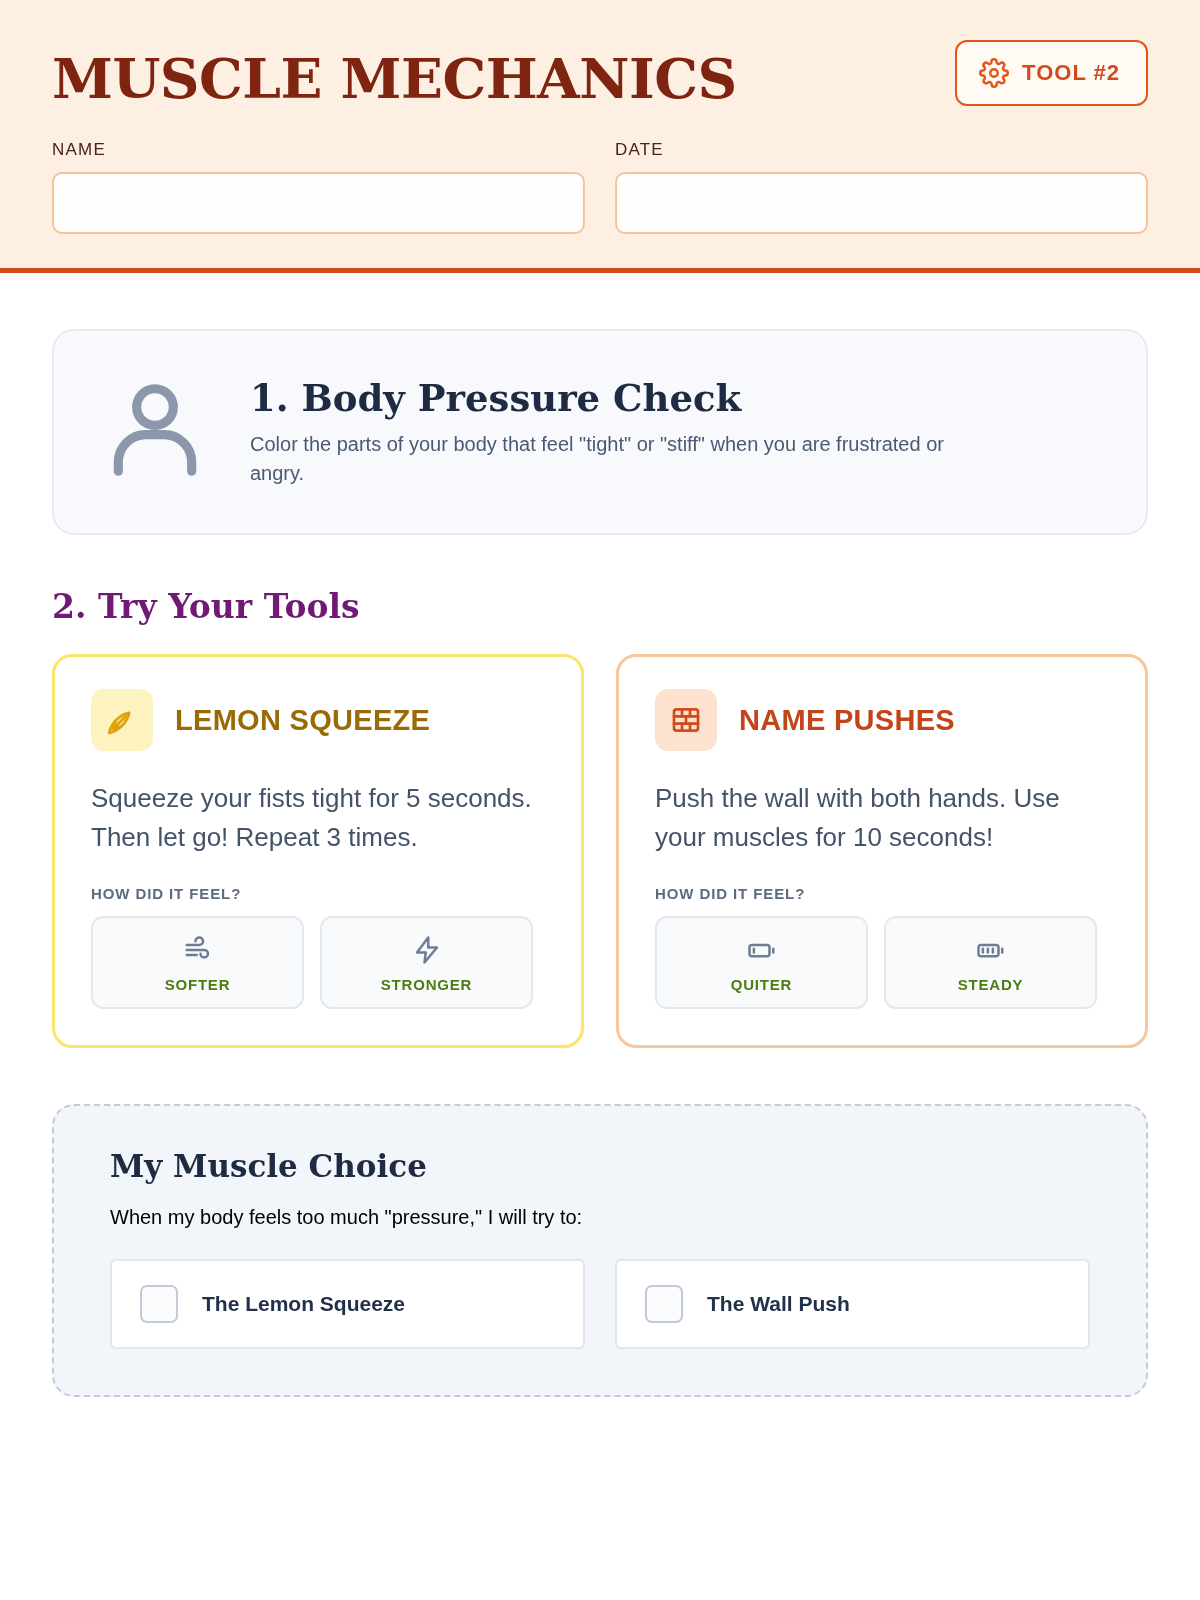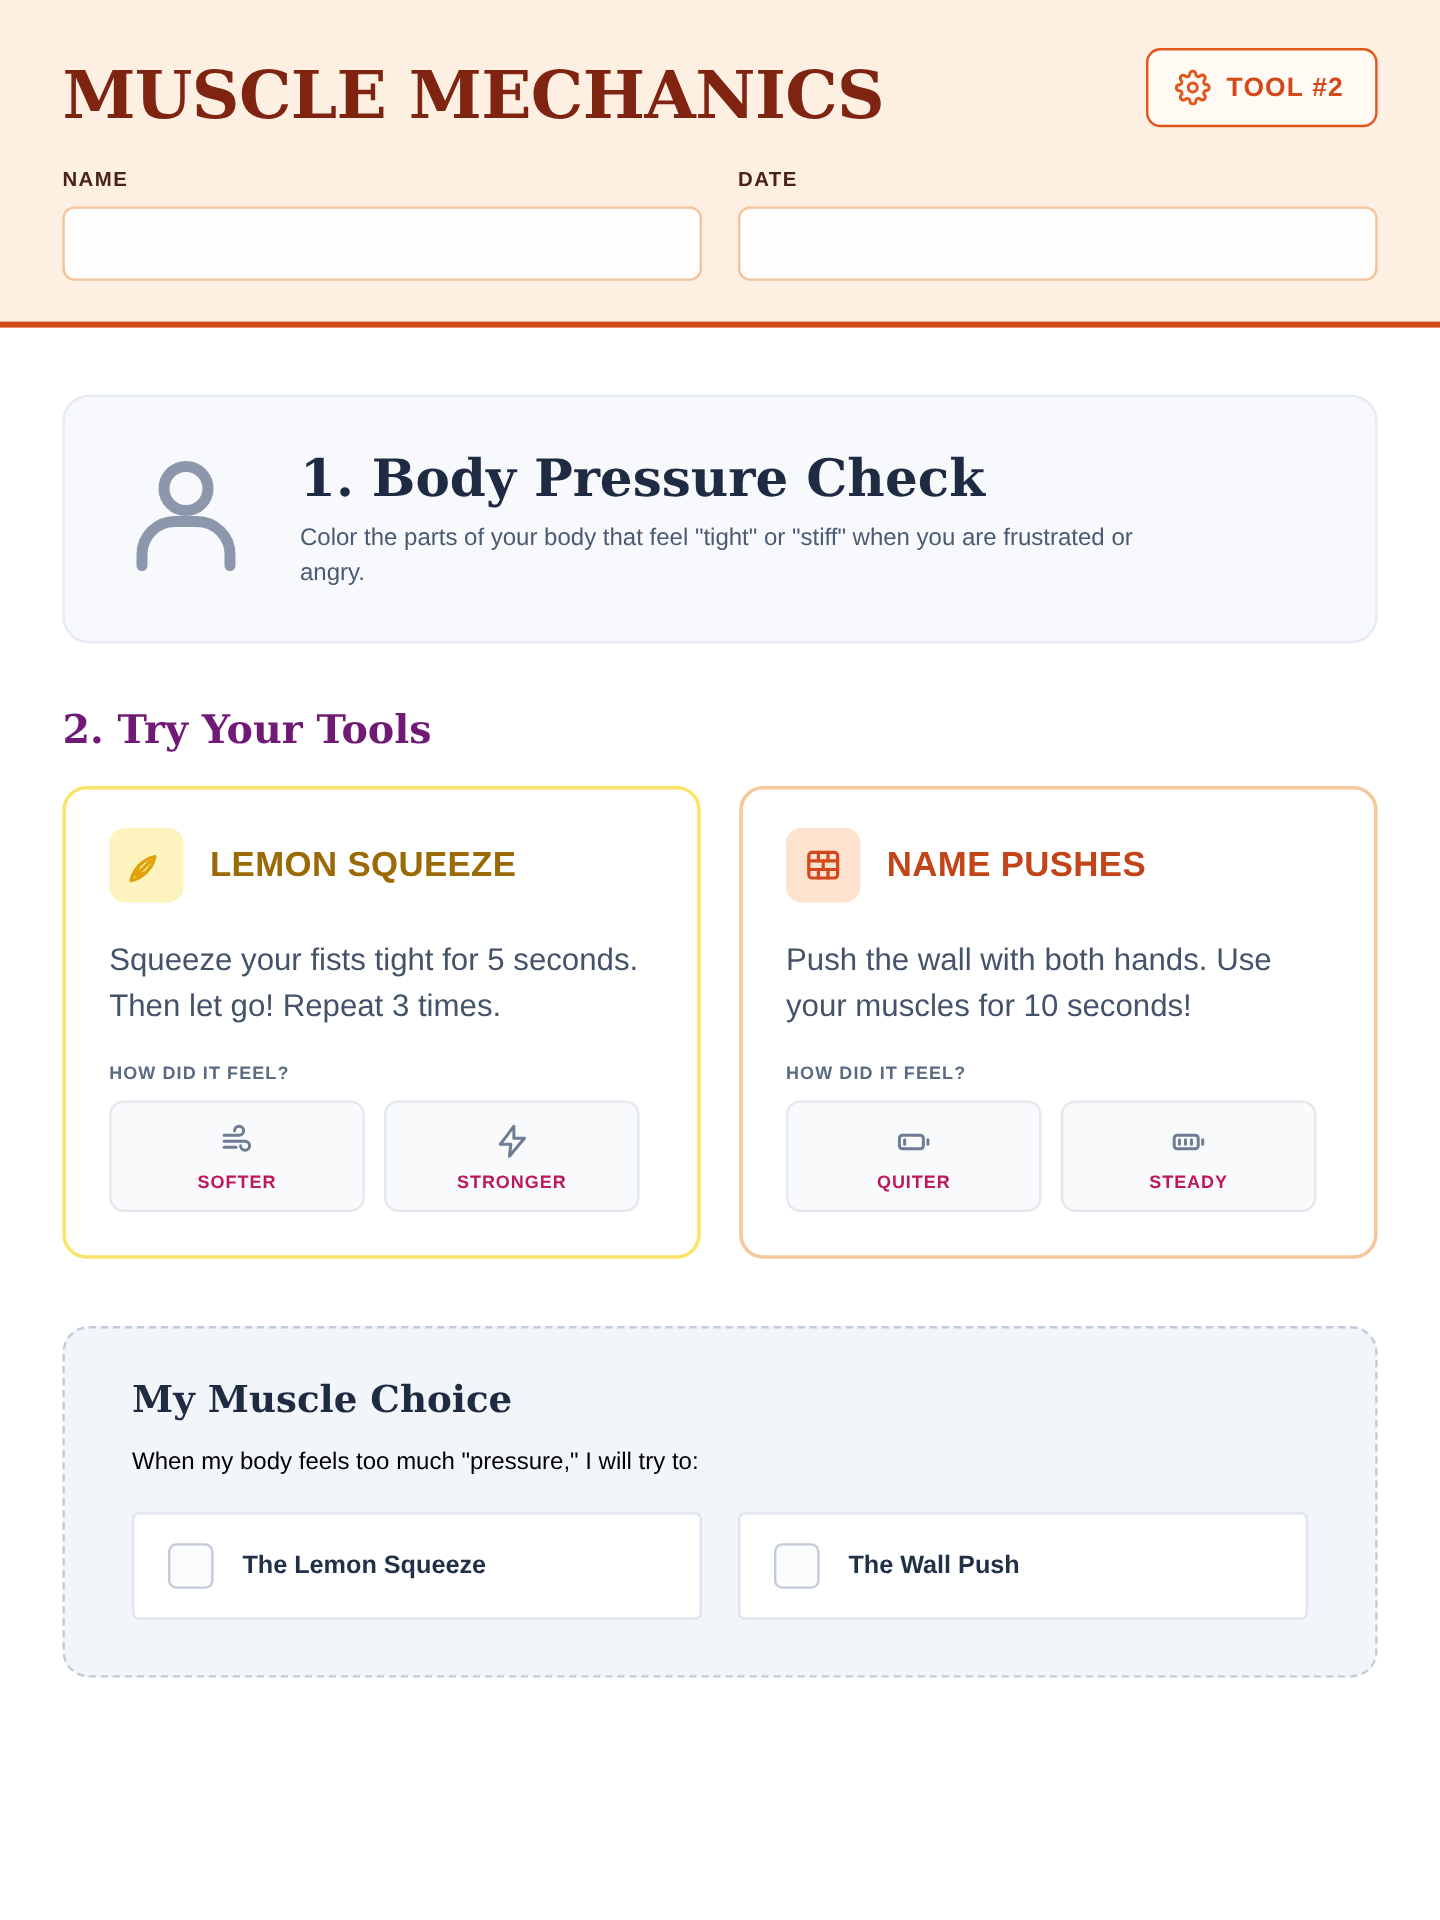--- a/index.html
+++ b/index.html
@@ -48,21 +48,21 @@
   .gear-icon svg { display: block; }
 
   .fields {
     display: flex;
     gap: 30px;
     margin-top: 34px;
   }
   .field { flex: 1; }
   .field-label {
     font-size: 17px;
-    font-weight: bold;
+    font-weight: normal;
     letter-spacing: 1.2px;
     color: #4a2316;
     margin-bottom: 12px;
   }
   .field-input {
     width: 100%;
     height: 62px;
     border: 2px solid #f2c49b;
     border-radius: 10px;
     background: #fffdfb;
@@ -81,21 +81,21 @@
     border-radius: 22px;
     background: #f7f9fc;
     padding: 40px 46px;
     display: flex;
     align-items: center;
     gap: 40px;
   }
   .person-icon { flex: 0 0 auto; }
   .panel-title {
     font-family: "DejaVu Serif", serif;
-    font-size: 43px;
+    font-size: 37px;
     font-weight: bold;
     color: #1e2b42;
     margin-bottom: 10px;
   }
   .panel-desc {
     font-size: 20px;
     line-height: 1.45;
     color: #4a5a72;
     max-width: 700px;
   }
@@ -165,21 +165,21 @@
     border-radius: 12px;
     background: #f8fafc;
     padding: 18px 8px 14px 8px;
     text-align: center;
   }
   .feel-btn .glyph { margin-bottom: 12px; height: 28px; display:flex; align-items:center; justify-content:center; }
   .feel-btn .lbl {
     font-size: 15px;
     font-weight: bold;
     letter-spacing: 0.8px;
-    color: #be185d;
+    color: #4d7c0f;
   }
 
   .choice {
     margin-top: 56px;
     border: 2px dashed #c4cbd8;
     border-radius: 22px;
     background: #f2f5fa;
     padding: 42px 56px 46px 56px;
   }
   .choice-title {

